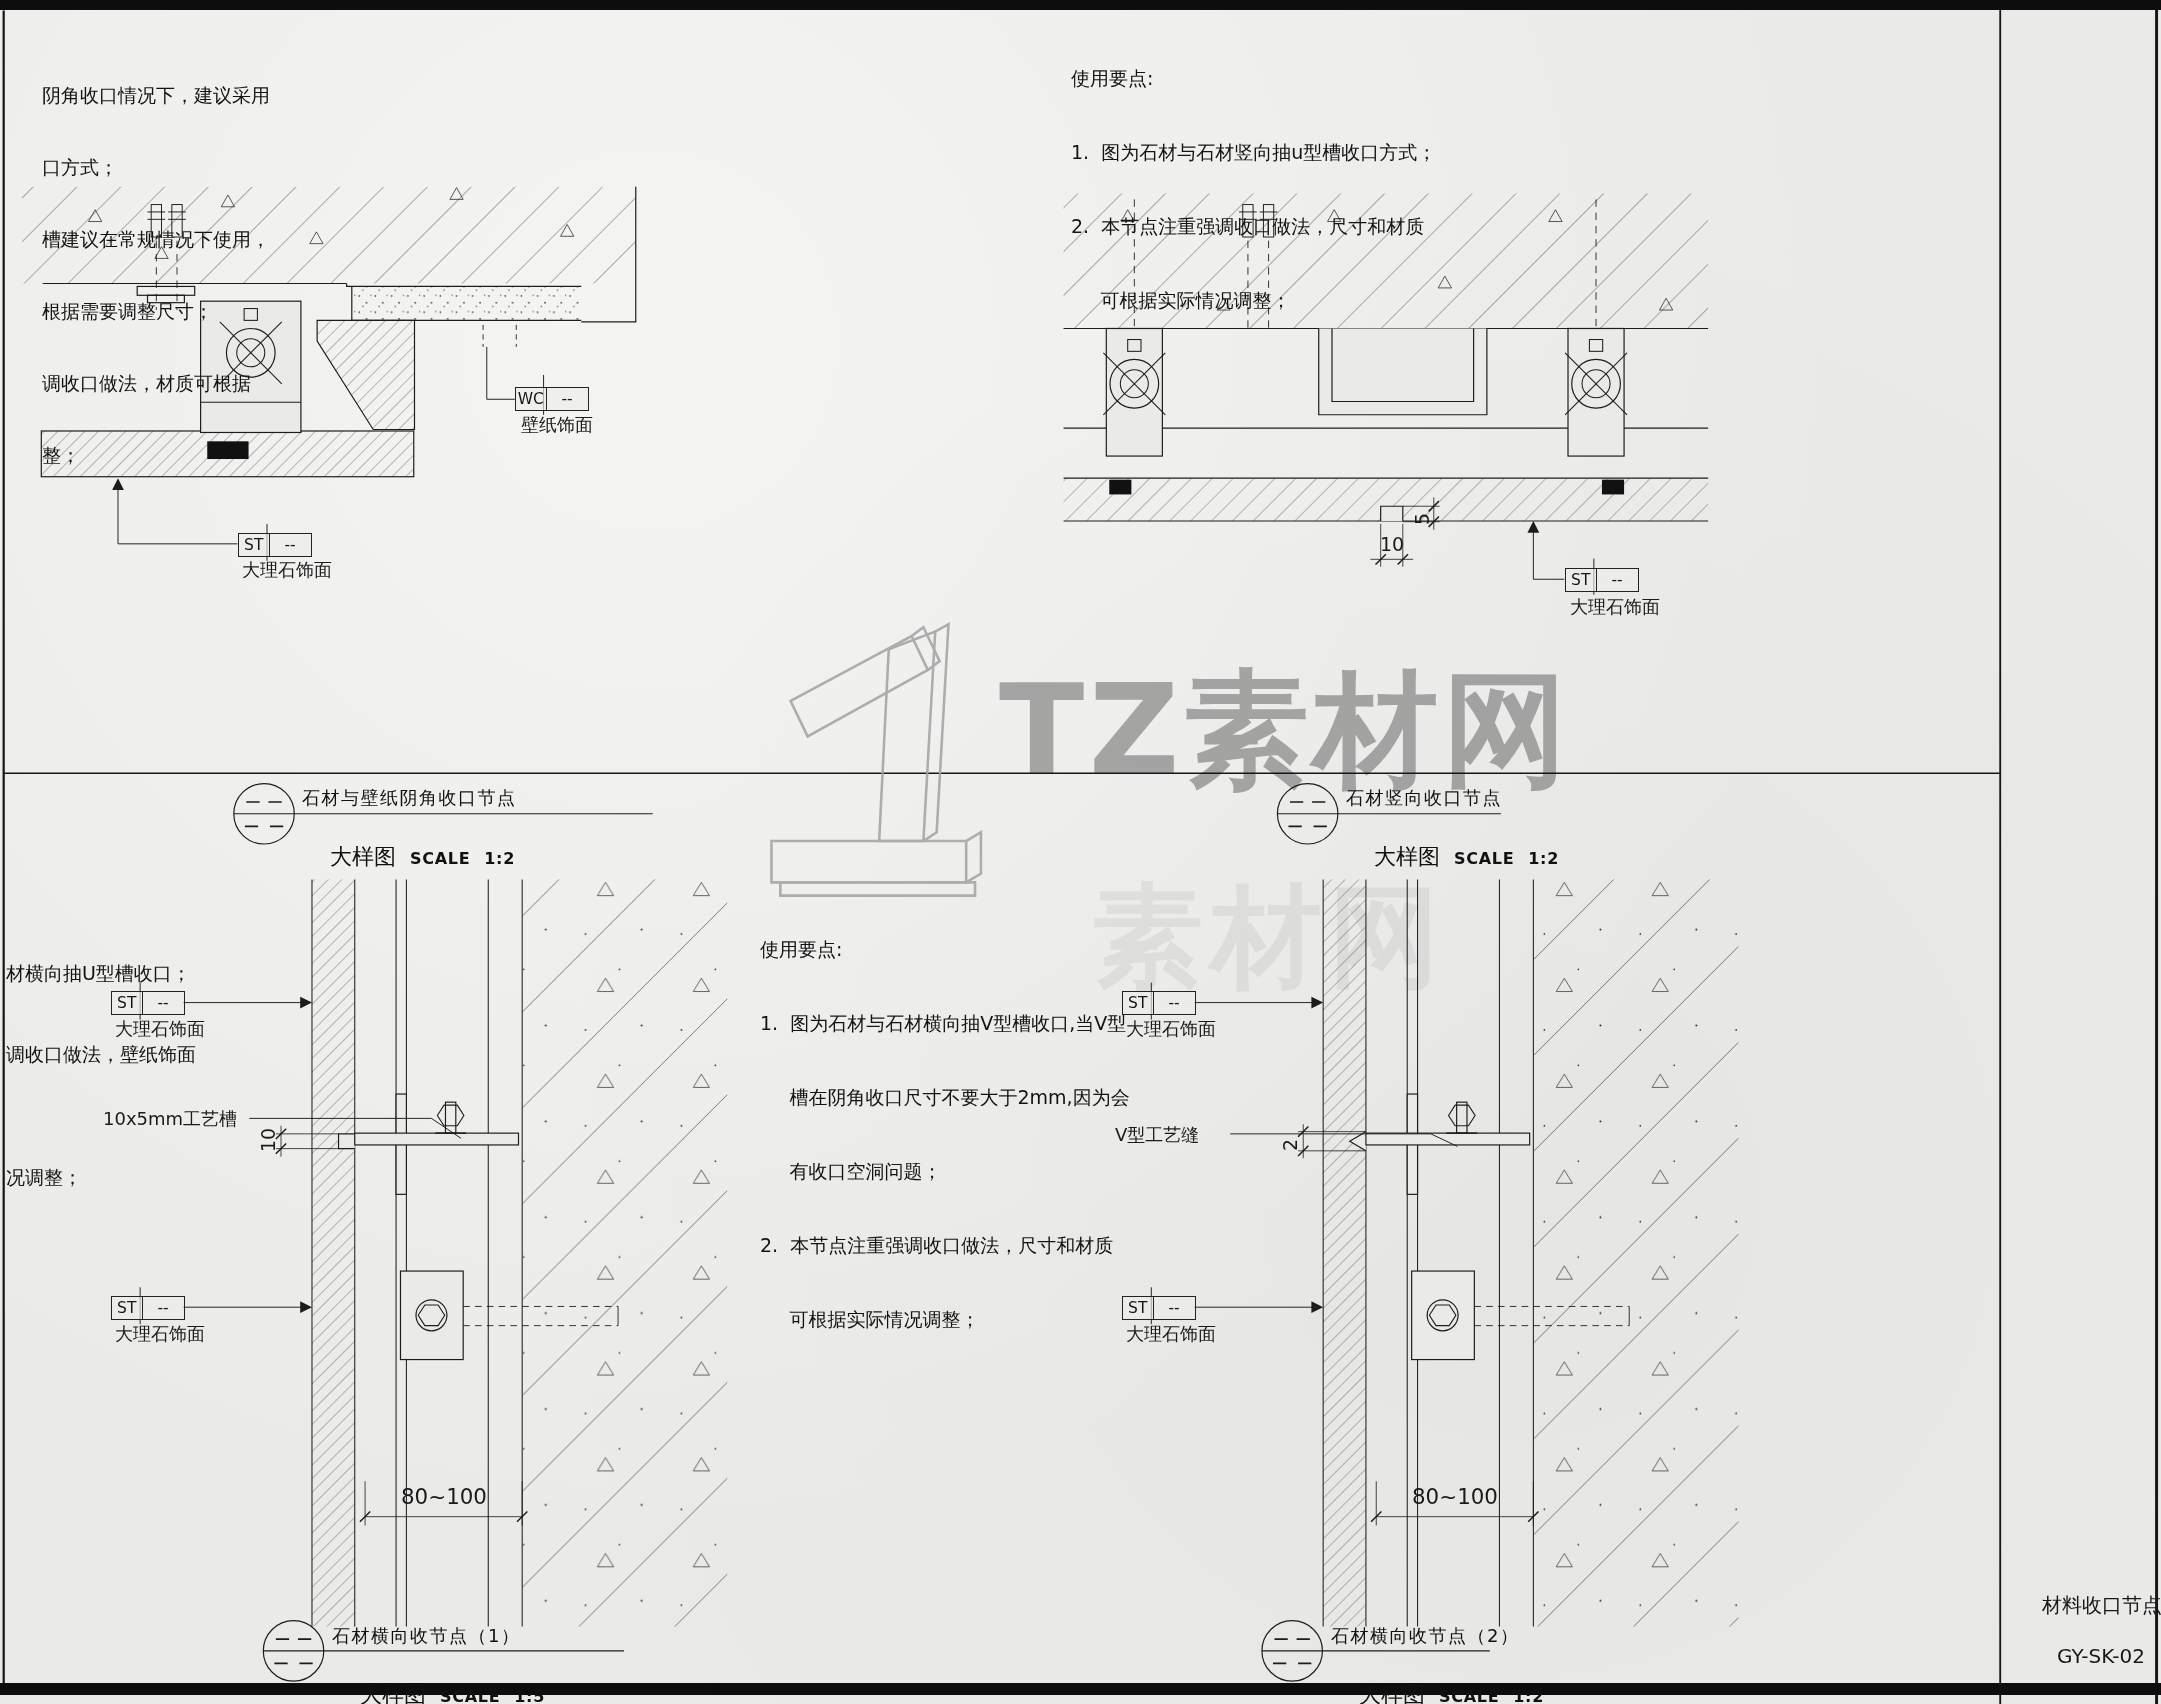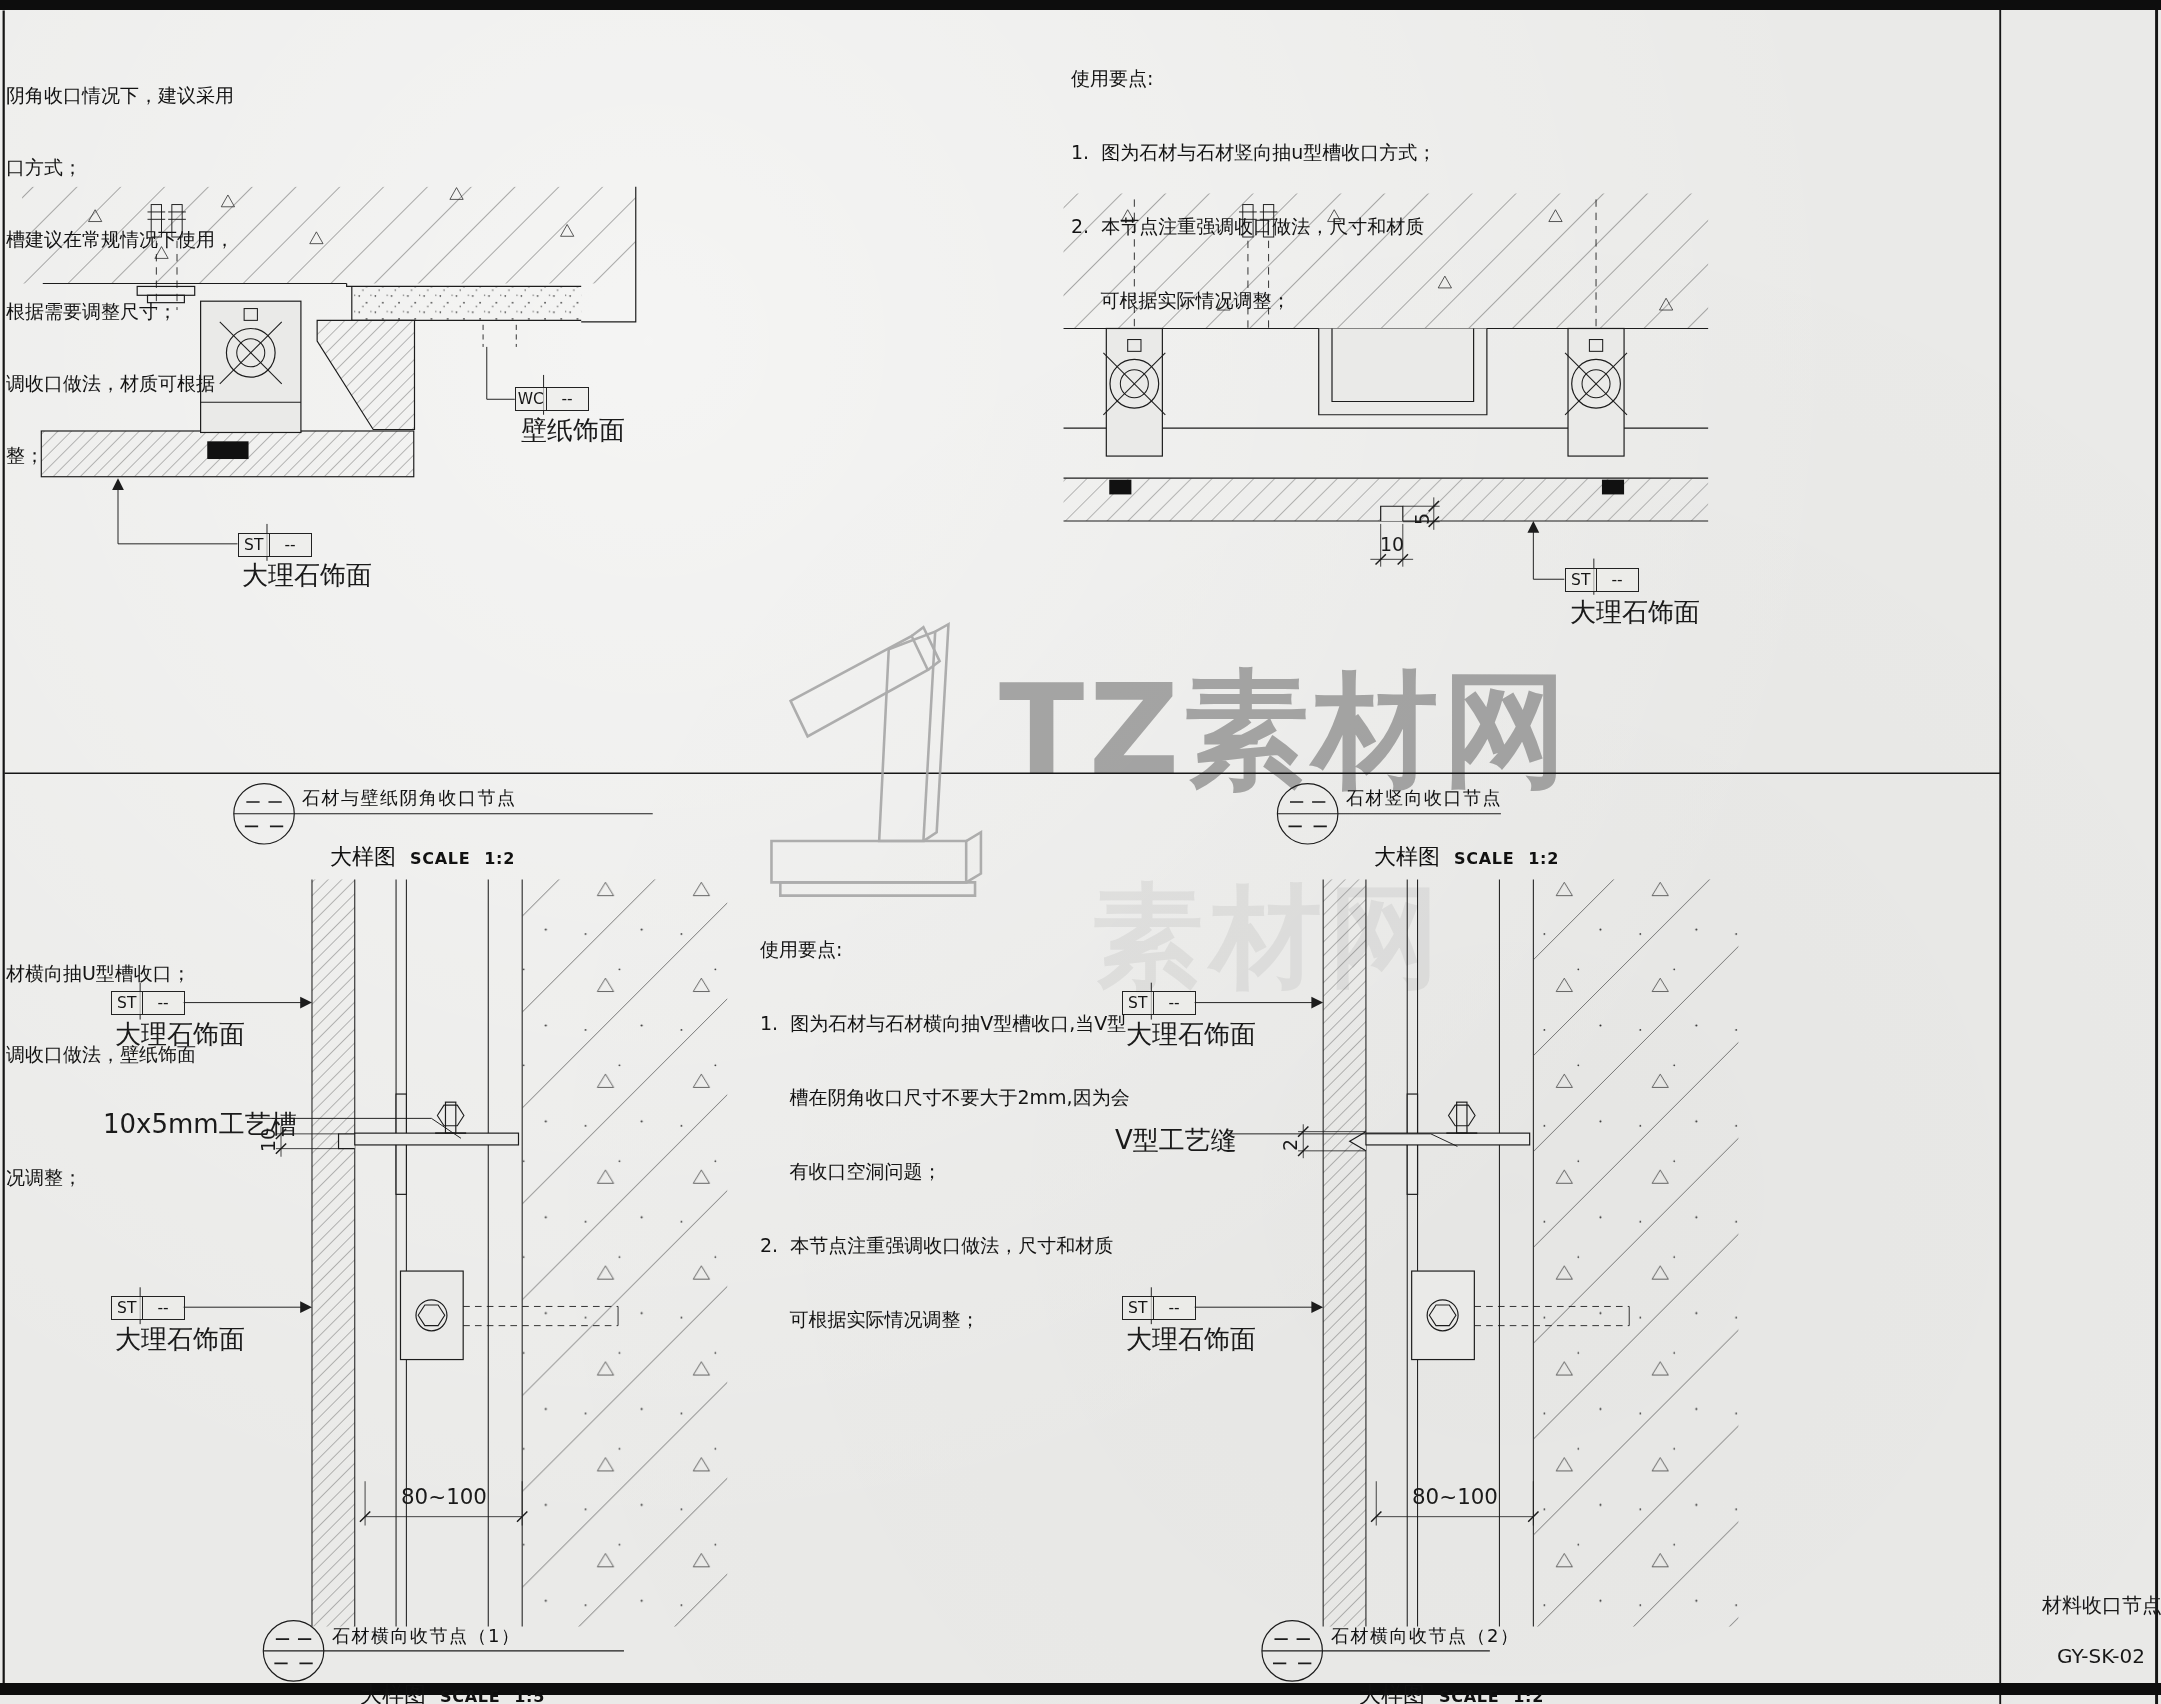--- a/index.html
+++ b/index.html
@@ -12,21 +12,21 @@
     font-family:"DejaVu Sans",sans-serif;color:#161616;
   }
   svg{position:absolute;left:0;top:0;}
   .bar{position:absolute;background:#0d0d0d;}
   .note{position:absolute;font-size:19px;line-height:24px;color:#131313;white-space:pre;}
   .note div{height:24px;}
   .note .indent{padding-left:29.5px;}
   .tagbox{position:absolute;display:flex;height:22px;border:1.5px solid #222;background:rgba(236,236,234,.65);}
   .tagbox .c1{width:29.5px;text-align:center;font-size:15.5px;line-height:22px;}
   .tagbox .c2{width:41px;text-align:center;font-size:15.5px;line-height:22px;border-left:1.5px solid #222;}
-  .matlabel{position:absolute;font-size:26px;color:#1a1a1a;white-space:pre;}
+  .matlabel{position:absolute;font-size:18px;color:#1a1a1a;white-space:pre;}
   .dimtxt{position:absolute;font-size:19px;color:#1a1a1a;text-align:center;}
   .rot{transform:rotate(-90deg);transform-origin:left top;}
   .dtitle-name{position:absolute;font-size:18px;letter-spacing:1.5px;color:#111;white-space:pre;}
   .dtitle-row2{position:absolute;font-size:22px;color:#111;white-space:pre;}
   .dtitle-row2 .sc{font-weight:bold;font-size:16px;letter-spacing:0.7px;}
   .wm-brand{position:absolute;font-size:125px;font-weight:bold;letter-spacing:4.4px;color:rgba(118,118,118,.62);white-space:pre;}
   .wm-site{position:absolute;font-size:47px;font-weight:bold;letter-spacing:19px;color:rgba(124,124,124,.46);white-space:pre;}
   .wm-ghost{position:absolute;font-size:111px;font-weight:bold;letter-spacing:7.4px;color:rgba(128,128,128,.13);white-space:pre;}
   .tblock{position:absolute;font-size:20px;color:#181818;white-space:pre;}
 </style>
@@ -278,21 +278,21 @@
       <path d="M1268,856 L1286,846 L1270,1128 L1252,1140"></path>
       <path d="M1046,1140 H1310 V1196 H1046 Z"></path>
       <path d="M1310,1140 L1330,1128 L1330,1184 L1310,1196"></path>
       <path d="M1058,1196 H1322 V1214 H1058 Z"></path>
     </g>
   </svg>
 
   <div class="bar" style="left:0;top:0;width:2161px;height:10.3px;"></div>
   <div class="bar" style="left:0;top:1683px;width:2161px;height:11.8px;"></div>
 
-  <div class="note" style="left:5.9px;top:35px;">
+  <div class="note" style="left:5.9px;top:35px;padding-left:36px;">
     <div>阴角收口情况下，建议采用</div>
     <div>口方式；</div>
     <div>槽建议在常规情况下使用，</div>
     <div>根据需要调整尺寸；</div>
     <div>调收口做法，材质可根据</div>
     <div>整；</div>
   </div>
 
   <div class="note" style="left:1071px;top:16px;line-height:25px;">
     <div>使用要点:</div>

